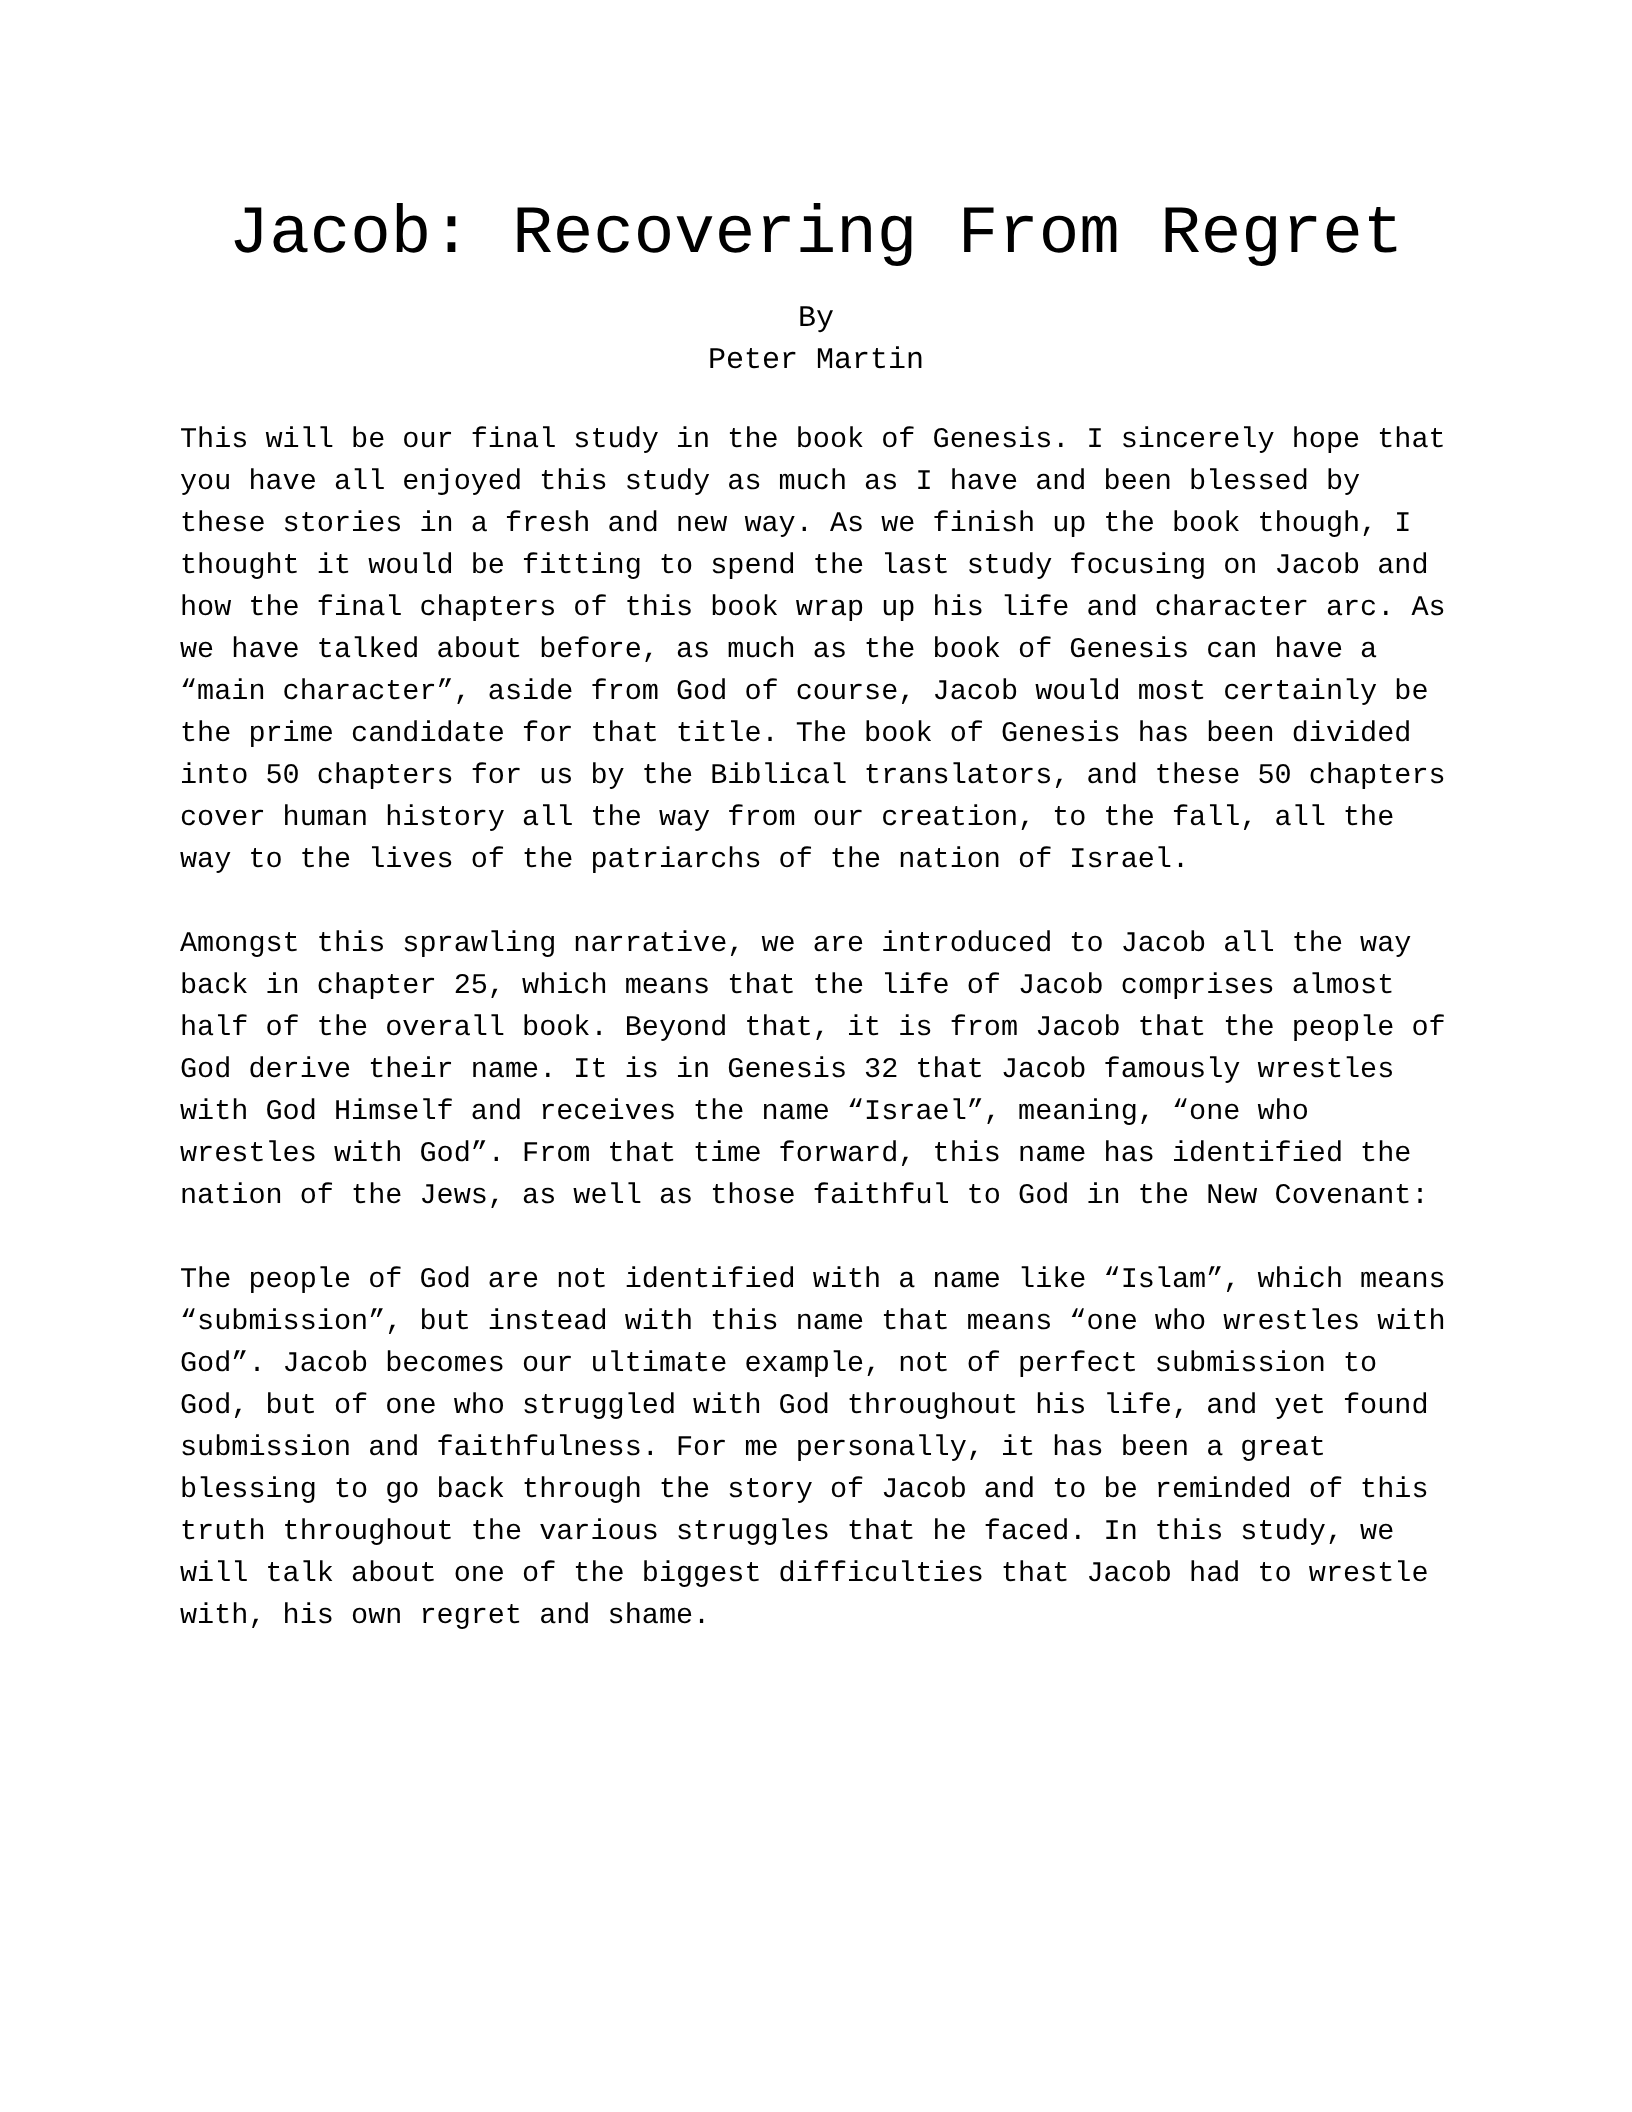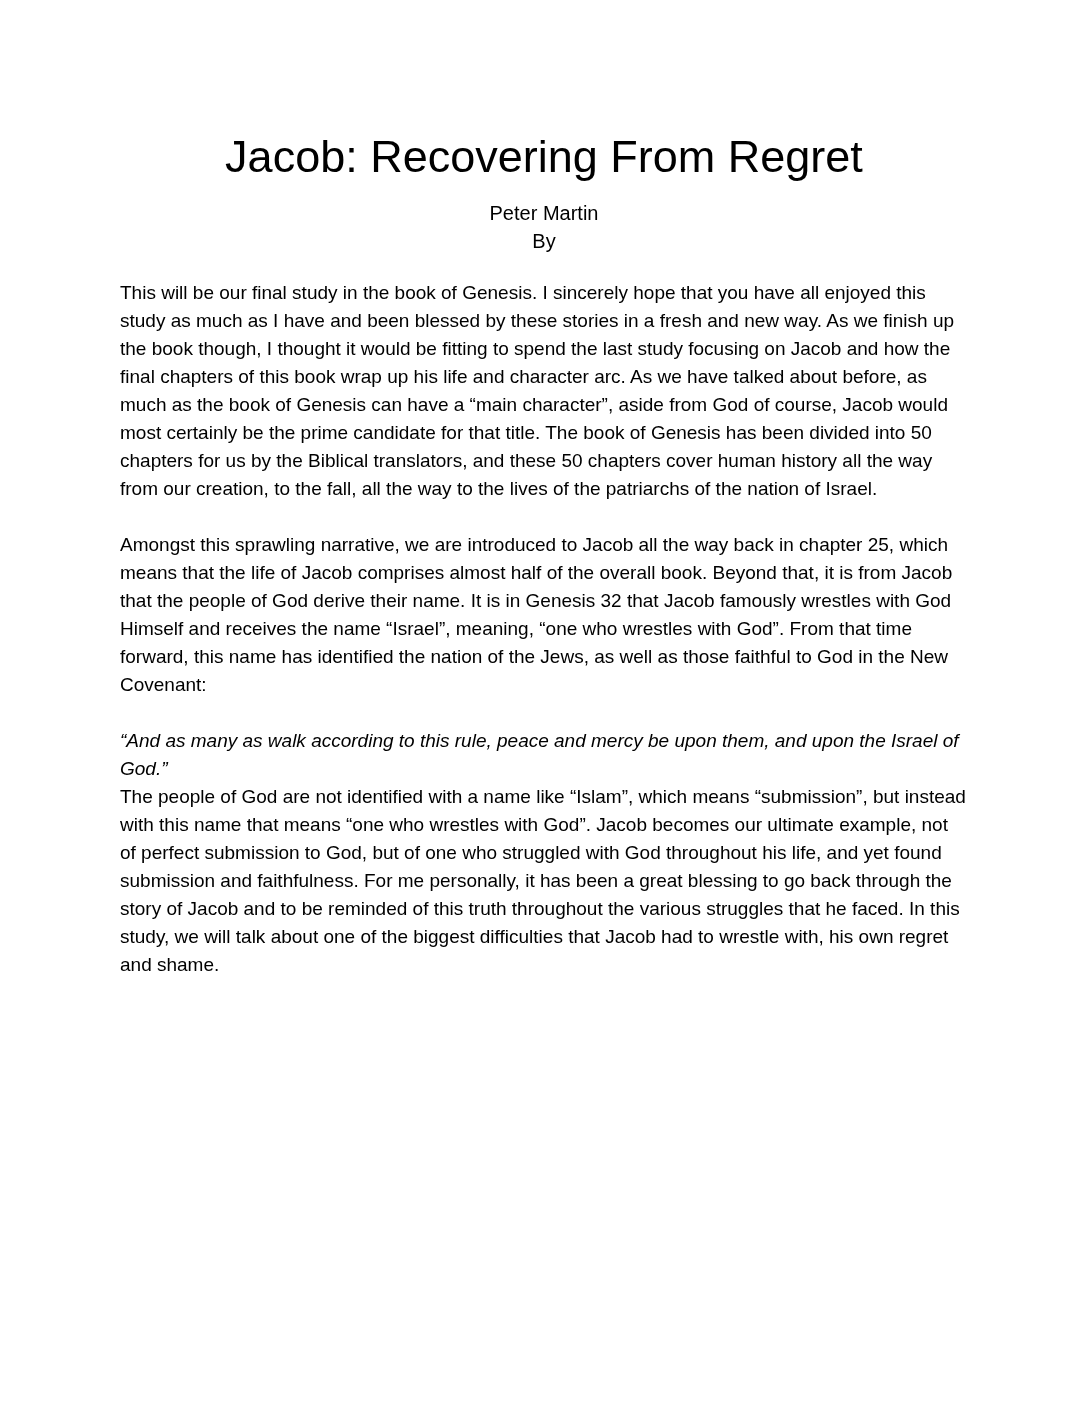--- a/index.html
+++ b/index.html
@@ -12,20 +12,21 @@
     height: 1408px;
     font-family: "Liberation Sans", sans-serif;
     color: #000000;
     overflow: hidden;
   }
   .page {
     box-sizing: border-box;
     width: 1088px;
     height: 1287px;
     padding: 131px 120px 0 120px;
+    font-family: Liberation Mono, monospace;
   }
   .doc-title {
     font-size: 45px;
     font-weight: 400;
     line-height: 52px;
     text-align: center;
     margin: 0 0 16px 0;
     letter-spacing: 0;
   }
   .byline {
@@ -50,28 +51,27 @@
   }
 </style>
 </head>
 <body>
 
 <div class="page">
 
   <h1 class="doc-title">Jacob: Recovering From Regret</h1>
 
   <div class="byline">
+    <div>By</div>
     <div>Peter Martin</div>
-    <div>By</div>
   </div>
 
   <div class="body-text">
     <p>This will be our final study in the book of Genesis. I sincerely hope that you have all enjoyed this study as much as I have and been blessed by these stories in a fresh and new way. As we finish up the book though, I thought it would be fitting to spend the last study focusing on Jacob and how the final chapters of this book wrap up his life and character arc. As we have talked about before, as much as the book of Genesis can have a “main character”, aside from God of course, Jacob would most certainly be the prime candidate for that title. The book of Genesis has been divided into 50 chapters for us by the Biblical translators, and these 50 chapters cover human history all the way from our creation, to the fall, all the way to the lives of the patriarchs of the nation of Israel.</p>
 
     <p>Amongst this sprawling narrative, we are introduced to Jacob all the way back in chapter 25, which means that the life of Jacob comprises almost half of the overall book. Beyond that, it is from Jacob that the people of God derive their name. It is in Genesis 32 that Jacob famously wrestles with God Himself and receives the name “Israel”, meaning, “one who wrestles with God”. From that time forward, this name has identified the nation of the Jews, as well as those faithful to God in the New Covenant:</p>
 
-    <p class="quote">“And as many as walk according to this rule, peace and mercy be upon them, and upon the Israel of God.”</p>
 
 
     <p>The people of God are not identified with a name like “Islam”, which means “submission”, but instead with this name that means “one who wrestles with God”. Jacob becomes our ultimate example, not of perfect submission to God, but of one who struggled with God throughout his life, and yet found submission and faithfulness. For me personally, it has been a great blessing to go back through the story of Jacob and to be reminded of this truth throughout the various struggles that he faced. In this study, we will talk about one of the biggest difficulties that Jacob had to wrestle with, his own regret and shame.</p>
   </div>
 
 </div>
 
 </body></html>

